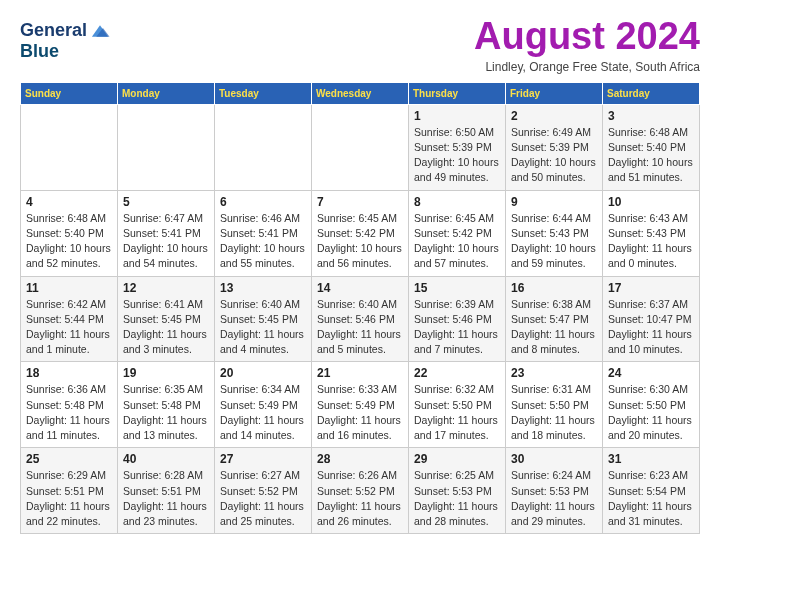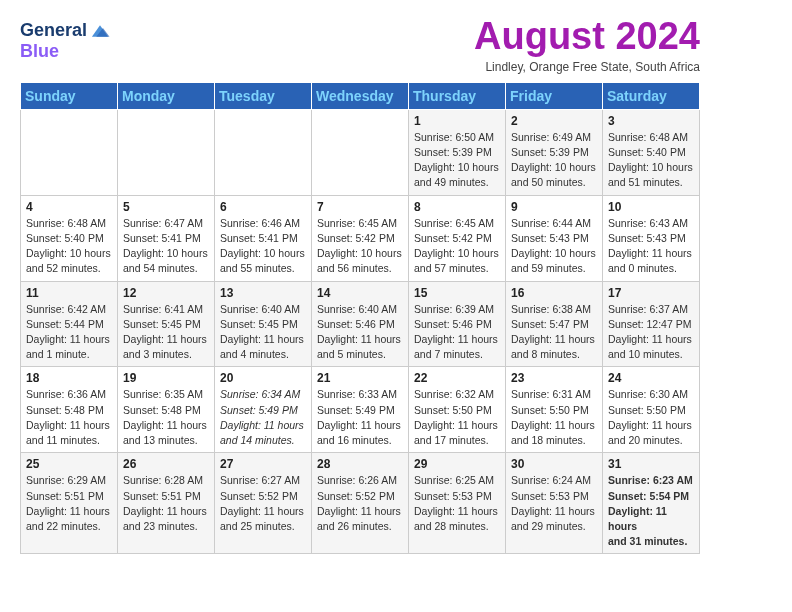--- a/index.html
+++ b/index.html
@@ -50,24 +50,24 @@
       margin-top: 2px;
     }
     .calendar-table {
       width: 100%;
       border-collapse: collapse;
       margin-top: 8px;
       font-size: 11px;
     }
     .calendar-table th {
       background: #2962b5;
-      color: #7dd3fc;
+      color: #fde047;
       padding: 5px 4px;
       text-align: left;
-      font-size: 14px;
+      font-size: 10px;
       font-weight: bold;
       border: 1px solid #fff;
     }
     .calendar-table td {
       border: 1px solid #ccc;
       vertical-align: top;
       padding: 4px 5px;
       min-height: 70px;
       height: 80px;
       width: calc(100% / 7);
@@ -102,21 +102,21 @@
   <div class="header-top">
     <div class="logo">
       <div>
         <div style="display:flex;align-items:center;">
           <span class="logo-text">General</span>
           <svg class="logo-icon" viewBox="0 0 30 24" fill="none" xmlns="http://www.w3.org/2000/svg">
             <polygon points="4,20 15,4 26,20" fill="#4a90d9"></polygon>
             <polygon points="10,20 19,8 28,20" fill="#2962b5" opacity="0.7"></polygon>
           </svg>
         </div>
-        <div class="logo-text" style="color:#8b5cf6;">Blue</div>
+        <div class="logo-text" style="color:#0c4a6e;">Blue</div>
       </div>
     </div>
     <div class="title-section">
       <div class="month-title">August 2024</div>
       <div class="location-title">Lindley, Orange Free State, South Africa</div>
     </div>
   </div>
 
   <table class="calendar-table">
     <thead>
@@ -248,21 +248,21 @@
           <td>
             <span class="day-num">16</span>
             <div class="day-info" style="white-space: pre-line;">Sunrise: 6:38 AM
 Sunset: 5:47 PM
 Daylight: 11 hours
 and 8 minutes.</div>
           </td>
           <td>
             <span class="day-num">17</span>
             <div class="day-info" style="white-space: pre-line;">Sunrise: 6:37 AM
-Sunset: 12:47 PM
+Sunset: 10:47 PM
 Daylight: 11 hours
 and 10 minutes.</div>
           </td>
         </tr>
         <tr>
           <td>
             <span class="day-num">18</span>
             <div class="day-info" style="white-space: pre-line;">Sunrise: 6:36 AM
 Sunset: 5:48 PM
 Daylight: 11 hours
@@ -270,21 +270,21 @@
           </td>
           <td>
             <span class="day-num">19</span>
             <div class="day-info" style="white-space: pre-line;">Sunrise: 6:35 AM
 Sunset: 5:48 PM
 Daylight: 11 hours
 and 13 minutes.</div>
           </td>
           <td>
             <span class="day-num">20</span>
-            <div class="day-info" style="white-space: pre-line; font-style: italic;">Sunrise: 6:34 AM
+            <div class="day-info" style="white-space: pre-line;">Sunrise: 6:34 AM
 Sunset: 5:49 PM
 Daylight: 11 hours
 and 14 minutes.</div>
           </td>
           <td>
             <span class="day-num">21</span>
             <div class="day-info" style="white-space: pre-line;">Sunrise: 6:33 AM
 Sunset: 5:49 PM
 Daylight: 11 hours
 and 16 minutes.</div>
@@ -313,21 +313,21 @@
         </tr>
         <tr>
           <td>
             <span class="day-num">25</span>
             <div class="day-info" style="white-space: pre-line;">Sunrise: 6:29 AM
 Sunset: 5:51 PM
 Daylight: 11 hours
 and 22 minutes.</div>
           </td>
           <td>
-            <span class="day-num">26</span>
+            <span class="day-num">40</span>
             <div class="day-info" style="white-space: pre-line;">Sunrise: 6:28 AM
 Sunset: 5:51 PM
 Daylight: 11 hours
 and 23 minutes.</div>
           </td>
           <td>
             <span class="day-num">27</span>
             <div class="day-info" style="white-space: pre-line;">Sunrise: 6:27 AM
 Sunset: 5:52 PM
 Daylight: 11 hours
@@ -349,21 +349,21 @@
           </td>
           <td>
             <span class="day-num">30</span>
             <div class="day-info" style="white-space: pre-line;">Sunrise: 6:24 AM
 Sunset: 5:53 PM
 Daylight: 11 hours
 and 29 minutes.</div>
           </td>
           <td>
             <span class="day-num">31</span>
-            <div class="day-info" style="white-space: pre-line; font-weight: bold;">Sunrise: 6:23 AM
+            <div class="day-info" style="white-space: pre-line;">Sunrise: 6:23 AM
 Sunset: 5:54 PM
 Daylight: 11 hours
 and 31 minutes.</div>
           </td>
         </tr>
       </tbody>
   </table>
 </div>
 
 </body></html>

